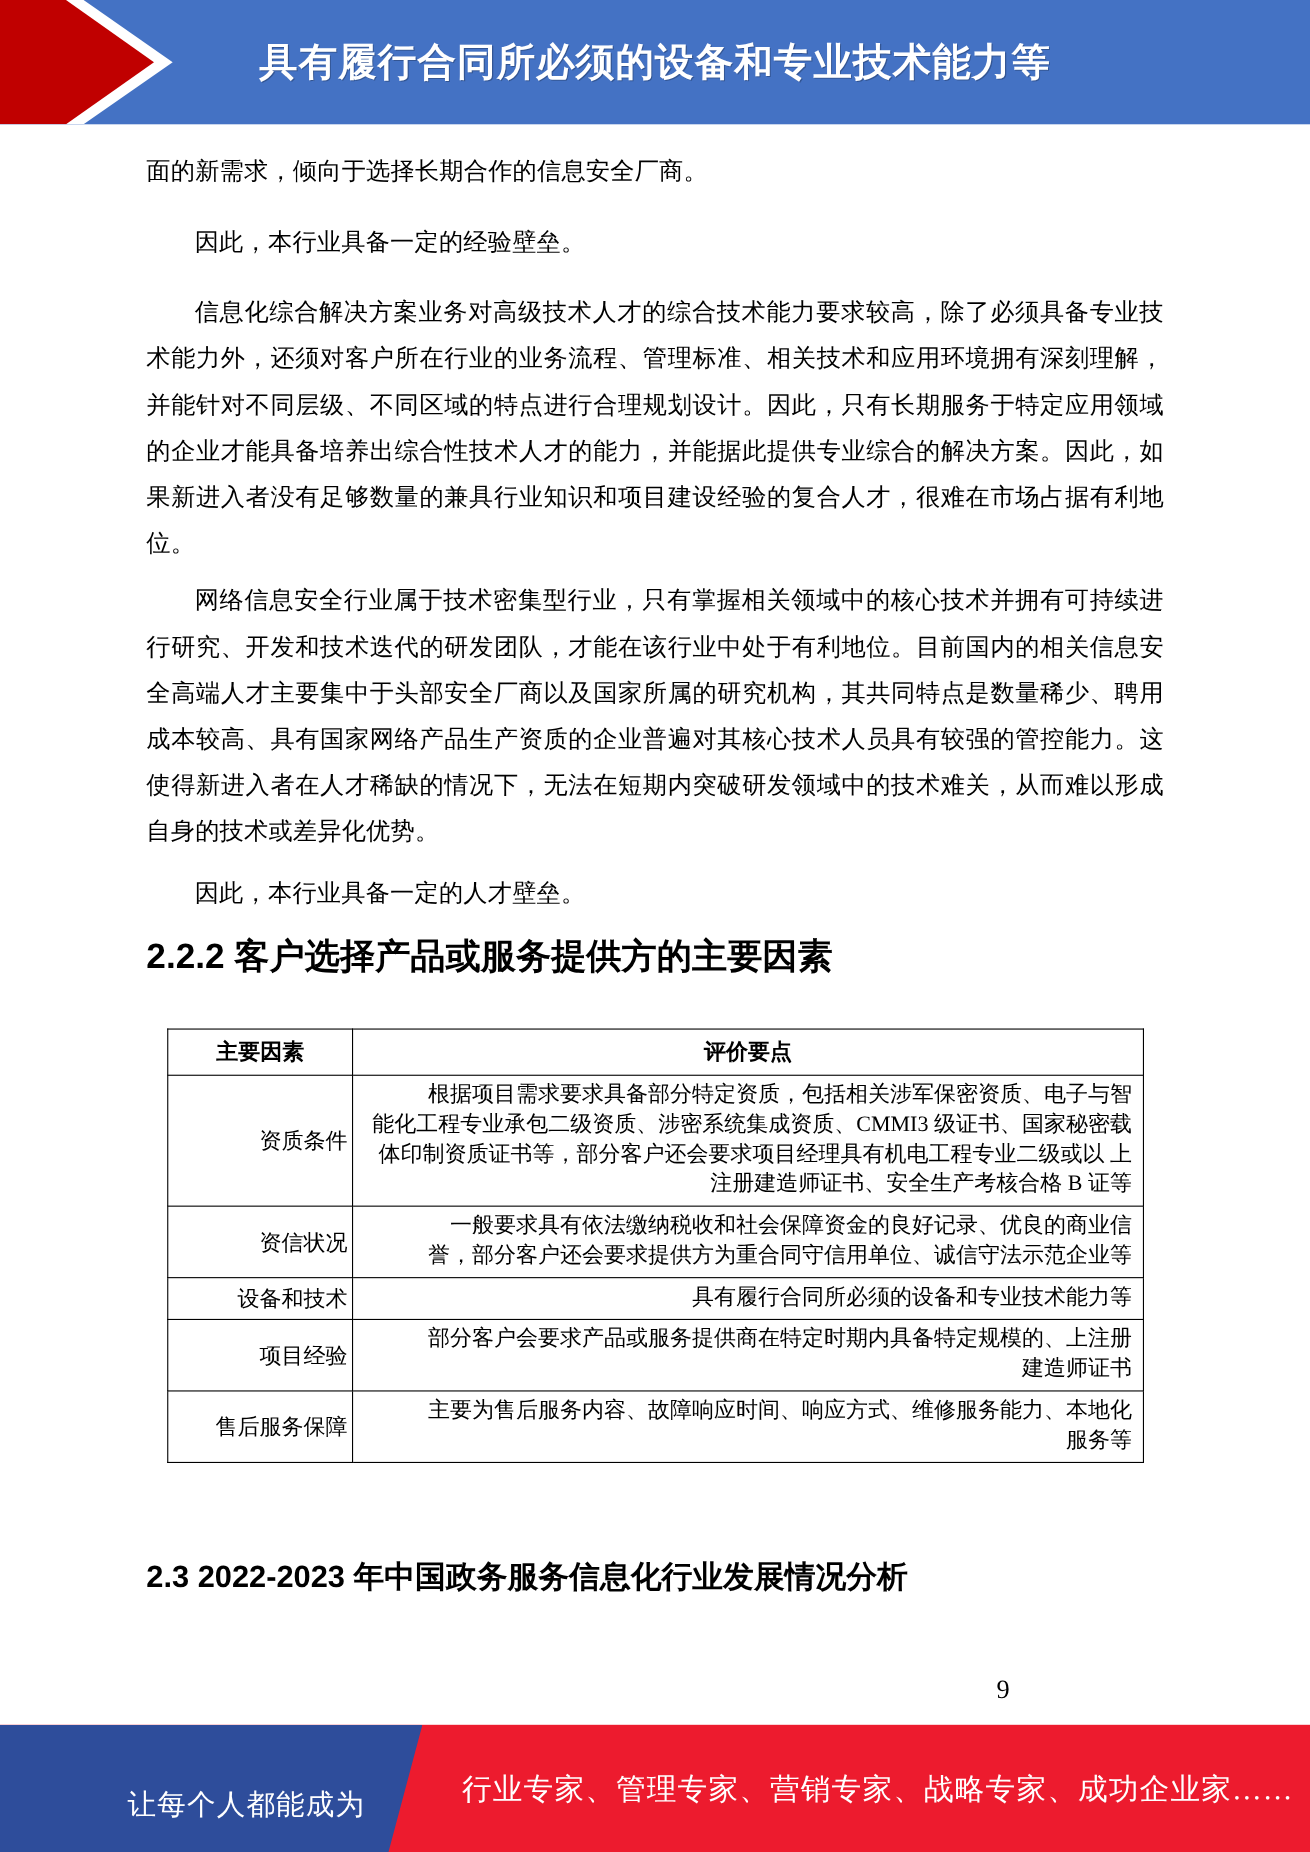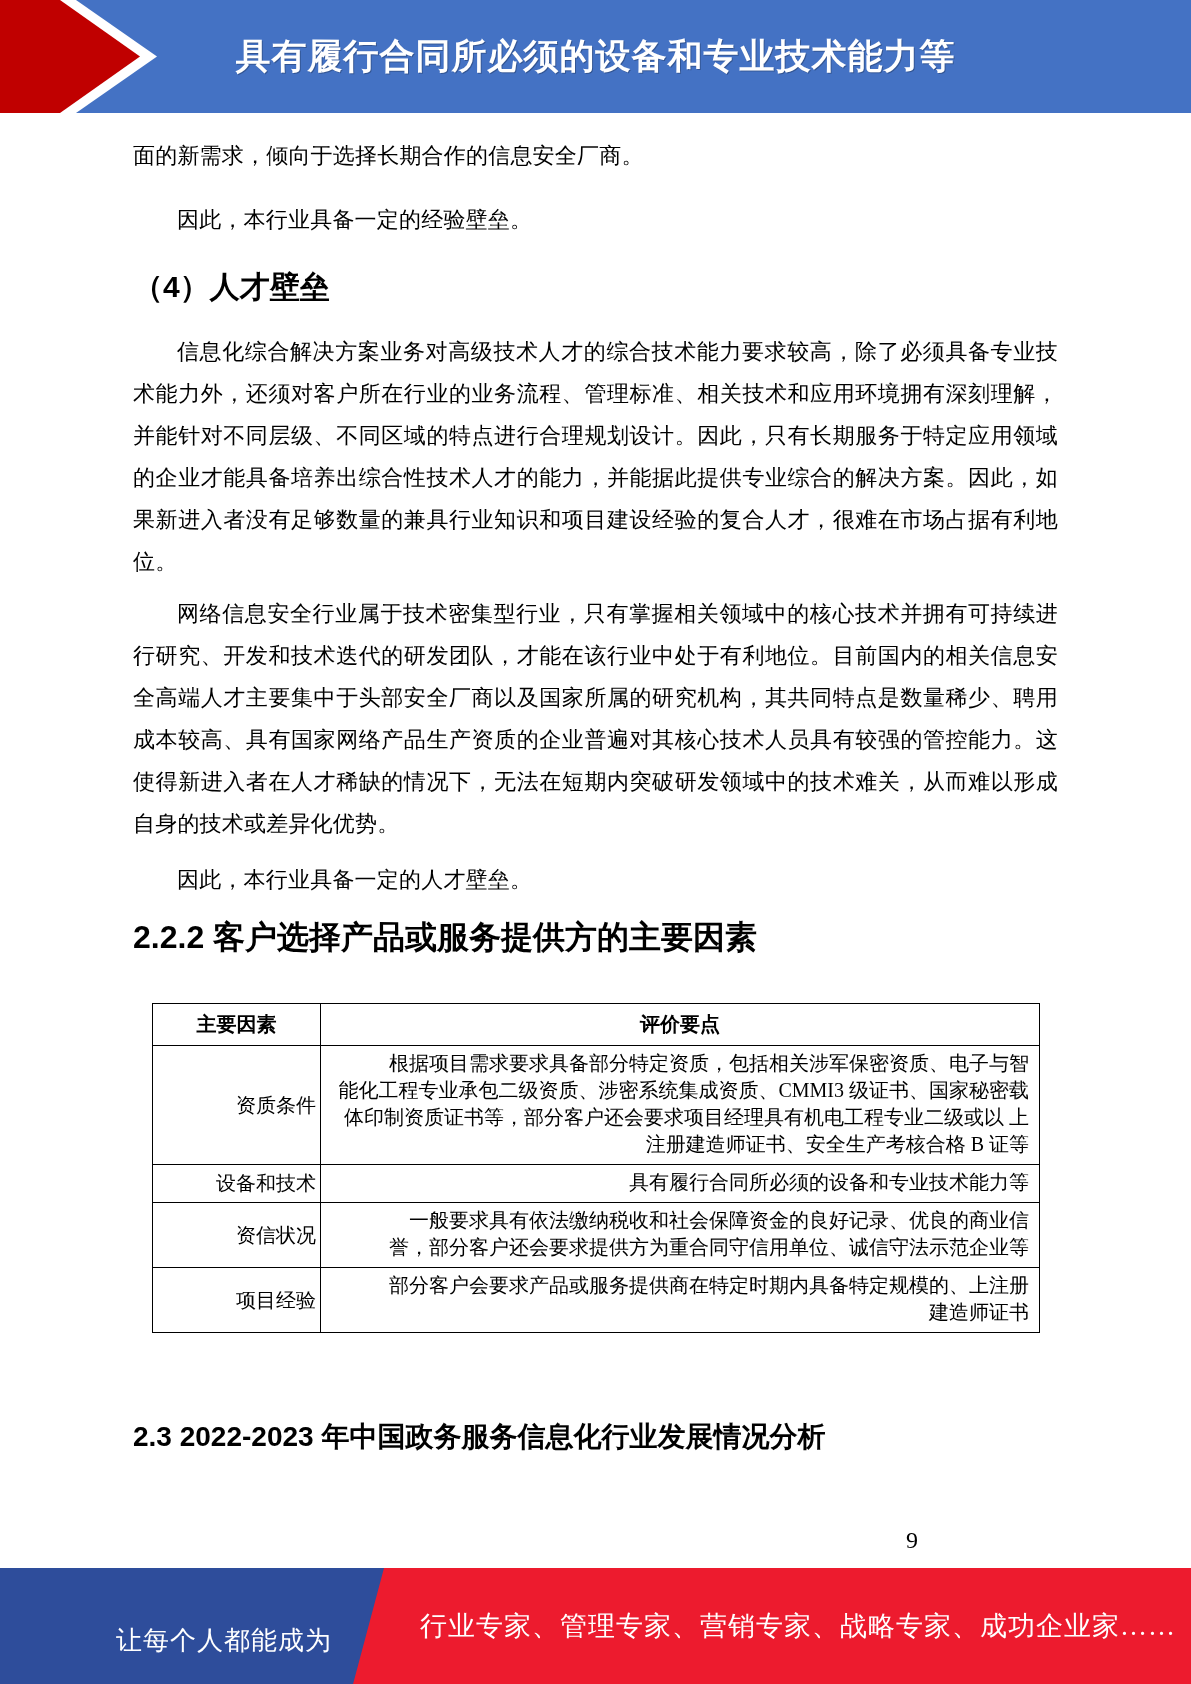--- a/index.html
+++ b/index.html
@@ -165,21 +165,20 @@
     </svg>
     <div class="header-title">具有履行合同所必须的设备和专业技术能力等</div>
   </div>
 
   <div class="content">
 
     <p class="para p-cont">面的新需求，倾向于选择长期合作的信息安全厂商。</p>
 
     <p class="para indent p-concl1">因此，本行业具备一定的经验壁垒。</p>
 
-    <h3 class="h-talent">（4）人才壁垒</h3>
 
     <p class="para indent p-talent1">信息化综合解决方案业务对高级技术人才的综合技术能力要求较高，除了必须具备专业技术能力外，还须对客户所在行业的业务流程、管理标准、相关技术和应用环境拥有深刻理解，并能针对不同层级、不同区域的特点进行合理规划设计。因此，只有长期服务于特定应用领域的企业才能具备培养出综合性技术人才的能力，并能据此提供专业综合的解决方案。因此，如果新进入者没有足够数量的兼具行业知识和项目建设经验的复合人才，很难在市场占据有利地位。</p>
 
     <p class="para indent p-talent2">网络信息安全行业属于技术密集型行业，只有掌握相关领域中的核心技术并拥有可持续进行研究、开发和技术迭代的研发团队，才能在该行业中处于有利地位。目前国内的相关信息安全高端人才主要集中于头部安全厂商以及国家所属的研究机构，其共同特点是数量稀少、聘用成本较高、具有国家网络产品生产资质的企业普遍对其核心技术人员具有较强的管控能力。这使得新进入者在人才稀缺的情况下，无法在短期内突破研发领域中的技术难关，从而难以形成自身的技术或差异化优势。</p>
 
     <p class="para indent p-concl2">因此，本行业具备一定的人才壁垒。</p>
 
     <h3 class="h-222">2.2.2 客户选择产品或服务提供方的主要因素</h3>
 
     <table class="factors">
@@ -192,30 +191,34 @@
           <th>主要因素</th>
           <th>评价要点</th>
         </tr>
       </thead>
       <tbody>
         <tr>
           <td class="factor-cell">资质条件</td>
           <td class="detail-cell">根据项目需求要求具备部分特定资质，包括相关涉军保密资质、电子与智能化工程专业承包二级资质、涉密系统集成资质、CMMI3 级证书、国家秘密载 体印制资质证书等，部分客户还会要求项目经理具有机电工程专业二级或以 上注册建造师证书、安全生产考核合格 B 证等</td>
         </tr>
         <tr>
+          <td class="factor-cell">资信状况</td>
+          <td class="detail-cell">一般要求具有依法缴纳税收和社会保障资金的良好记录、优良的商业信誉，部分客户还会要求提供方为重合同守信用单位、诚信守法示范企业等</td>
+        </tr>
+        <tr>
           <td class="factor-cell">设备和技术</td>
           <td class="detail-cell">具有履行合同所必须的设备和专业技术能力等</td>
         </tr>
         <tr>
-          <td class="factor-cell">资信状况</td>
-          <td class="detail-cell">一般要求具有依法缴纳税收和社会保障资金的良好记录、优良的商业信誉，部分客户还会要求提供方为重合同守信用单位、诚信守法示范企业等</td>
-        </tr>
-        <tr>
           <td class="factor-cell">项目经验</td>
           <td class="detail-cell">部分客户会要求产品或服务提供商在特定时期内具备特定规模的、上注册建造师证书</td>
+        </tr>
+        <tr>
+          <td class="factor-cell">售后服务保障</td>
+          <td class="detail-cell">主要为售后服务内容、故障响应时间、响应方式、维修服务能力、本地化服务等</td>
         </tr>
       </tbody>
     </table>
 
     <h3 class="h-23">2.3 2022-2023 年中国政务服务信息化行业发展情况分析</h3>
 
     <div class="page-number">9</div>
   </div>
 
   <div class="footer-band">

